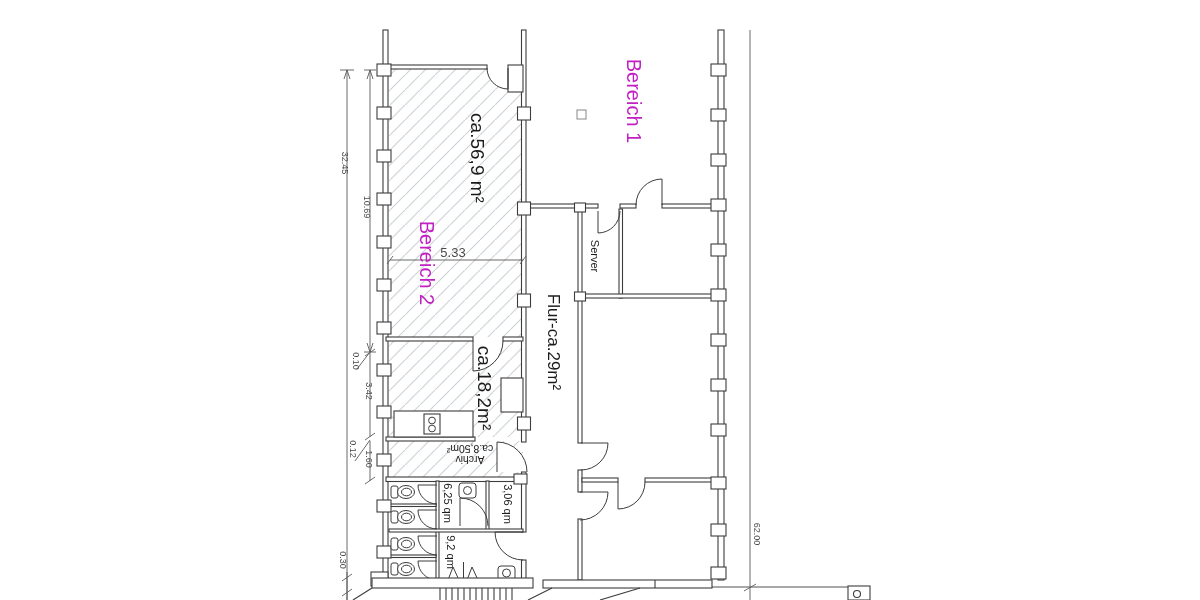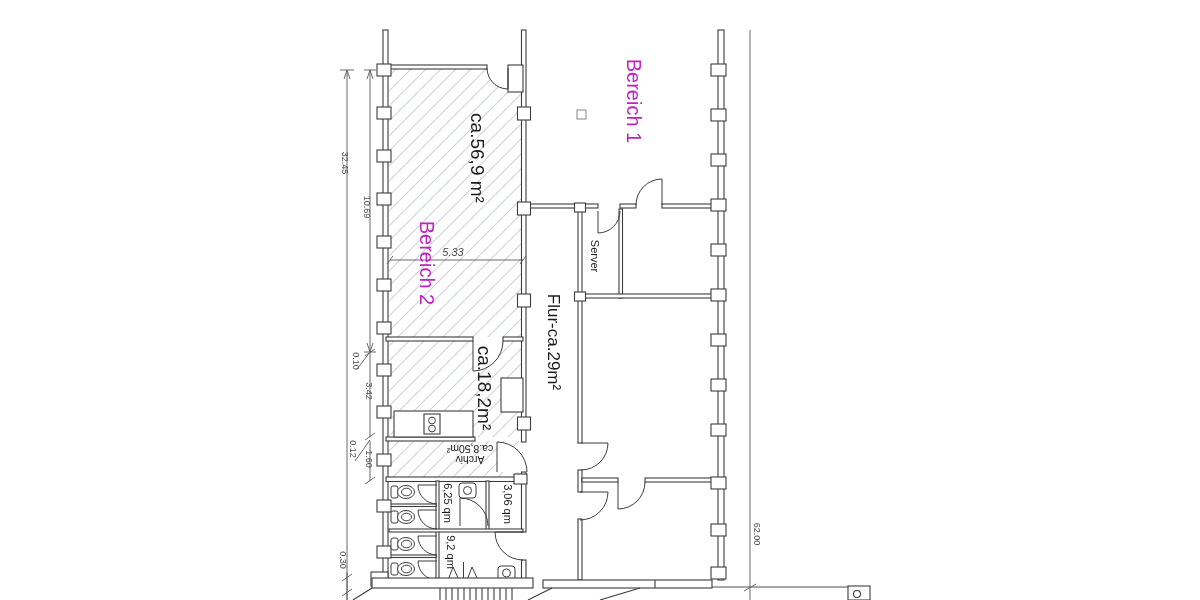--- a/index.html
+++ b/index.html
@@ -240,21 +240,21 @@
     <div>Archiv</div>
     <div>ca.8,50m²</div>
   </div>
 
   <div class="lbl" style="left:447px; top:503px; font-size:11px;">6,25 qm</div>
   <div class="lbl" style="left:507px; top:504px; font-size:11px;">3,06 qm</div>
   <div class="lbl" style="left:450px; top:552px; font-size:11px;">9,2 qm</div>
 
   <div class="lbl dim" style="left:344px; top:163px; font-size:9px;">32.45</div>
   <div class="lbl dim" style="left:366px; top:207px; font-size:9px;">10.69</div>
-  <div class="lbl dim h" style="left:453px; top:253px; font-size:11px;font-style:italic;">5.33</div>
+  <div class="lbl dim h" style="left:453px; top:253px; font-size:13px;">5.33</div>
   <div class="lbl dim" style="left:355px; top:361px; font-size:9px;">0.10</div>
   <div class="lbl dim" style="left:368px; top:391px; font-size:9px;">3.42</div>
   <div class="lbl dim" style="left:352px; top:449px; font-size:9px;">0.12</div>
   <div class="lbl dim" style="left:368px; top:459px; font-size:9px;">1.60</div>
   <div class="lbl dim" style="left:342px; top:560px; font-size:9px;">0.30</div>
   <div class="lbl dim" style="left:756px; top:534px; font-size:9px;">62.00</div>
 
 </div>
 
 </body></html>

